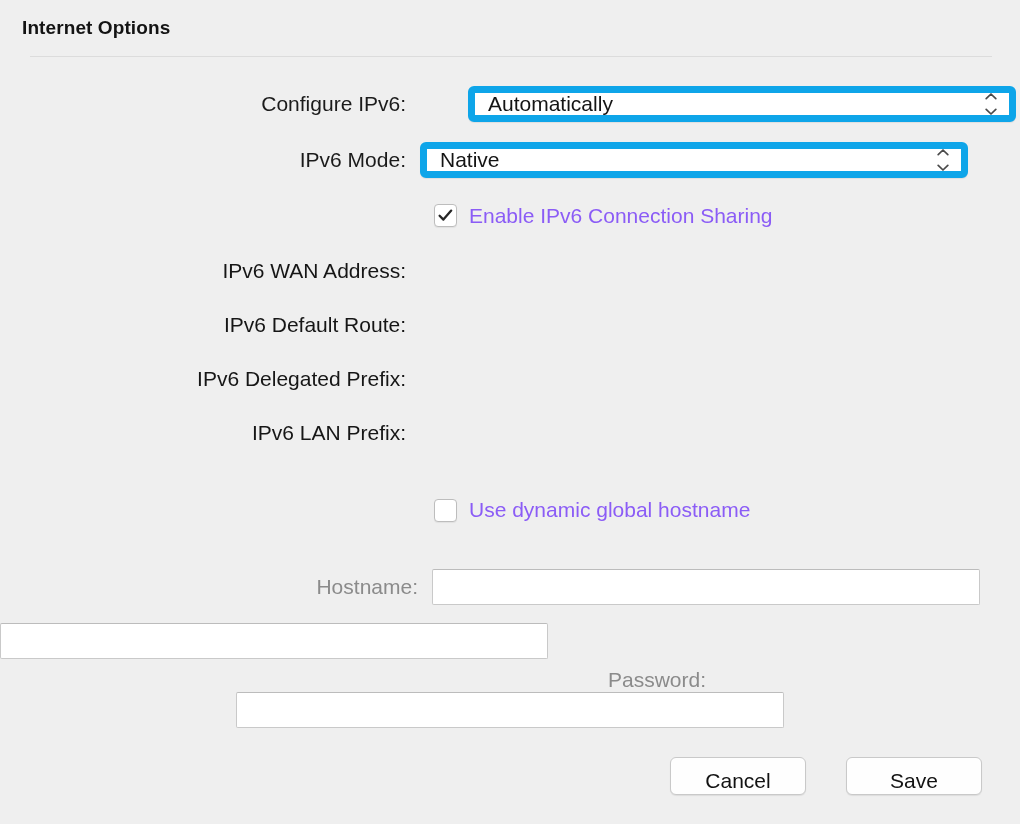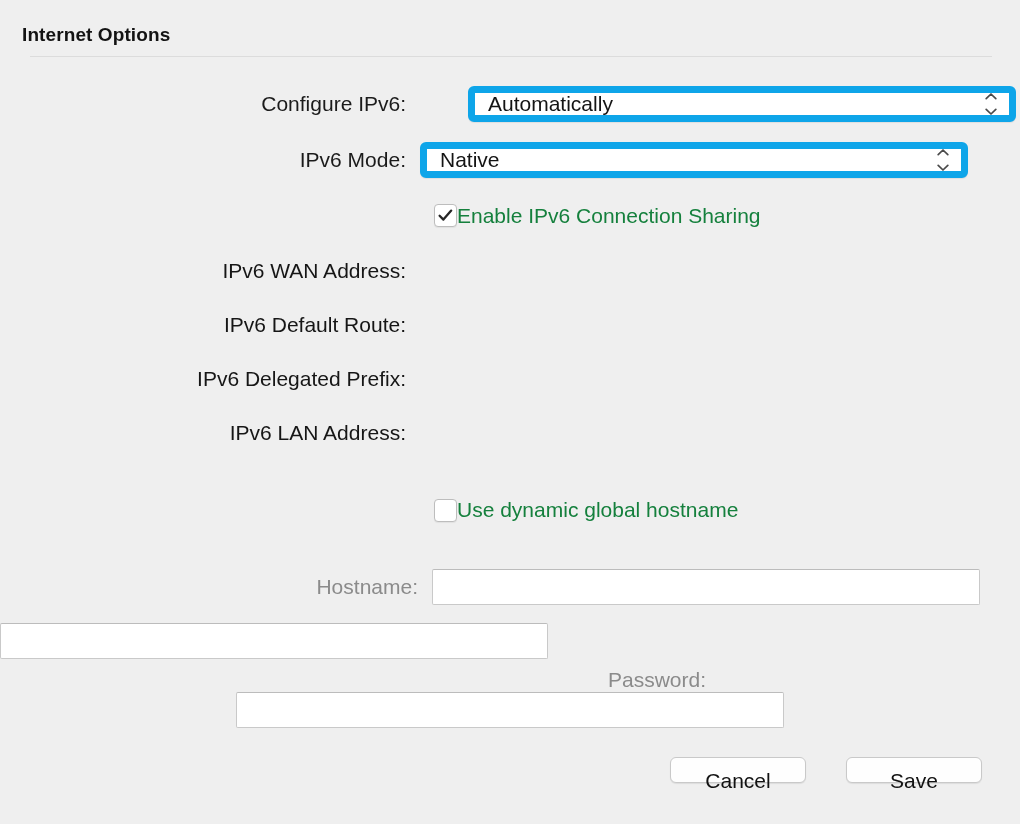--- a/index.html
+++ b/index.html
@@ -19,21 +19,21 @@
     position: relative;
     width: 1020px;
     height: 824px;
     box-sizing: border-box;
   }
 
   
   .panel-title {
     position: absolute;
     left: 22px;
-    top: 24px;
+    top: 17px;
     font-size: 19px;
     font-weight: bold;
     letter-spacing: 0.1px;
     color: #131313;
     white-space: nowrap;
   }
   .title-divider {
     position: absolute;
     left: 30px;
     top: 56px;
@@ -141,21 +141,22 @@
     top: 2px;
     width: 17px;
     height: 17px;
     display: none;
   }
   .checkbox.checked .tick {
     display: block;
   }
   .check-label {
     font-size: 21px;
-    color: #15803d;
+    color: #8b5cf6;
+    margin-left: 12px;
     white-space: nowrap;
   }
 
   
   .info-row .row-label {
     font-size: 21px;
     color: #161616;
     padding-left: 36px;
   }
   .info-value {
@@ -189,21 +190,21 @@
     left: 0;
     top: 757px;
     width: 1020px;
     display: flex;
     justify-content: flex-end;
     padding-right: 38px;
     box-sizing: border-box;
   }
   .btn {
     min-width: 136px;
-    height: 26px;
+    height: 38px;
     background: #fefefe;
     border: 1px solid #c9c9c9;
     border-radius: 6px;
     box-shadow: 0 1px 1px rgba(0,0,0,0.08);
     font-family: "Liberation Sans", sans-serif;
     font-size: 21px;
     color: #121212;
     cursor: default;
     padding: 12px 14px;
     line-height: 1;
@@ -281,21 +282,21 @@
     </div>
 
     <div class="row info-row" style="height:54px;">
       <div class="row-label">IPv6 Delegated Prefix:</div>
       <div class="row-field">
         <span class="info-value"></span>
       </div>
     </div>
 
     <div class="row info-row" style="height:54px;">
-      <div class="row-label">IPv6 LAN Address:</div>
+      <div class="row-label">IPv6 LAN Prefix:</div>
       <div class="row-field">
         <span class="info-value"></span>
       </div>
     </div>
 
     <div class="check-row" style="height:100px;">
       <div class="check-spacer"></div>
       <div class="checkbox">
         
       </div>

